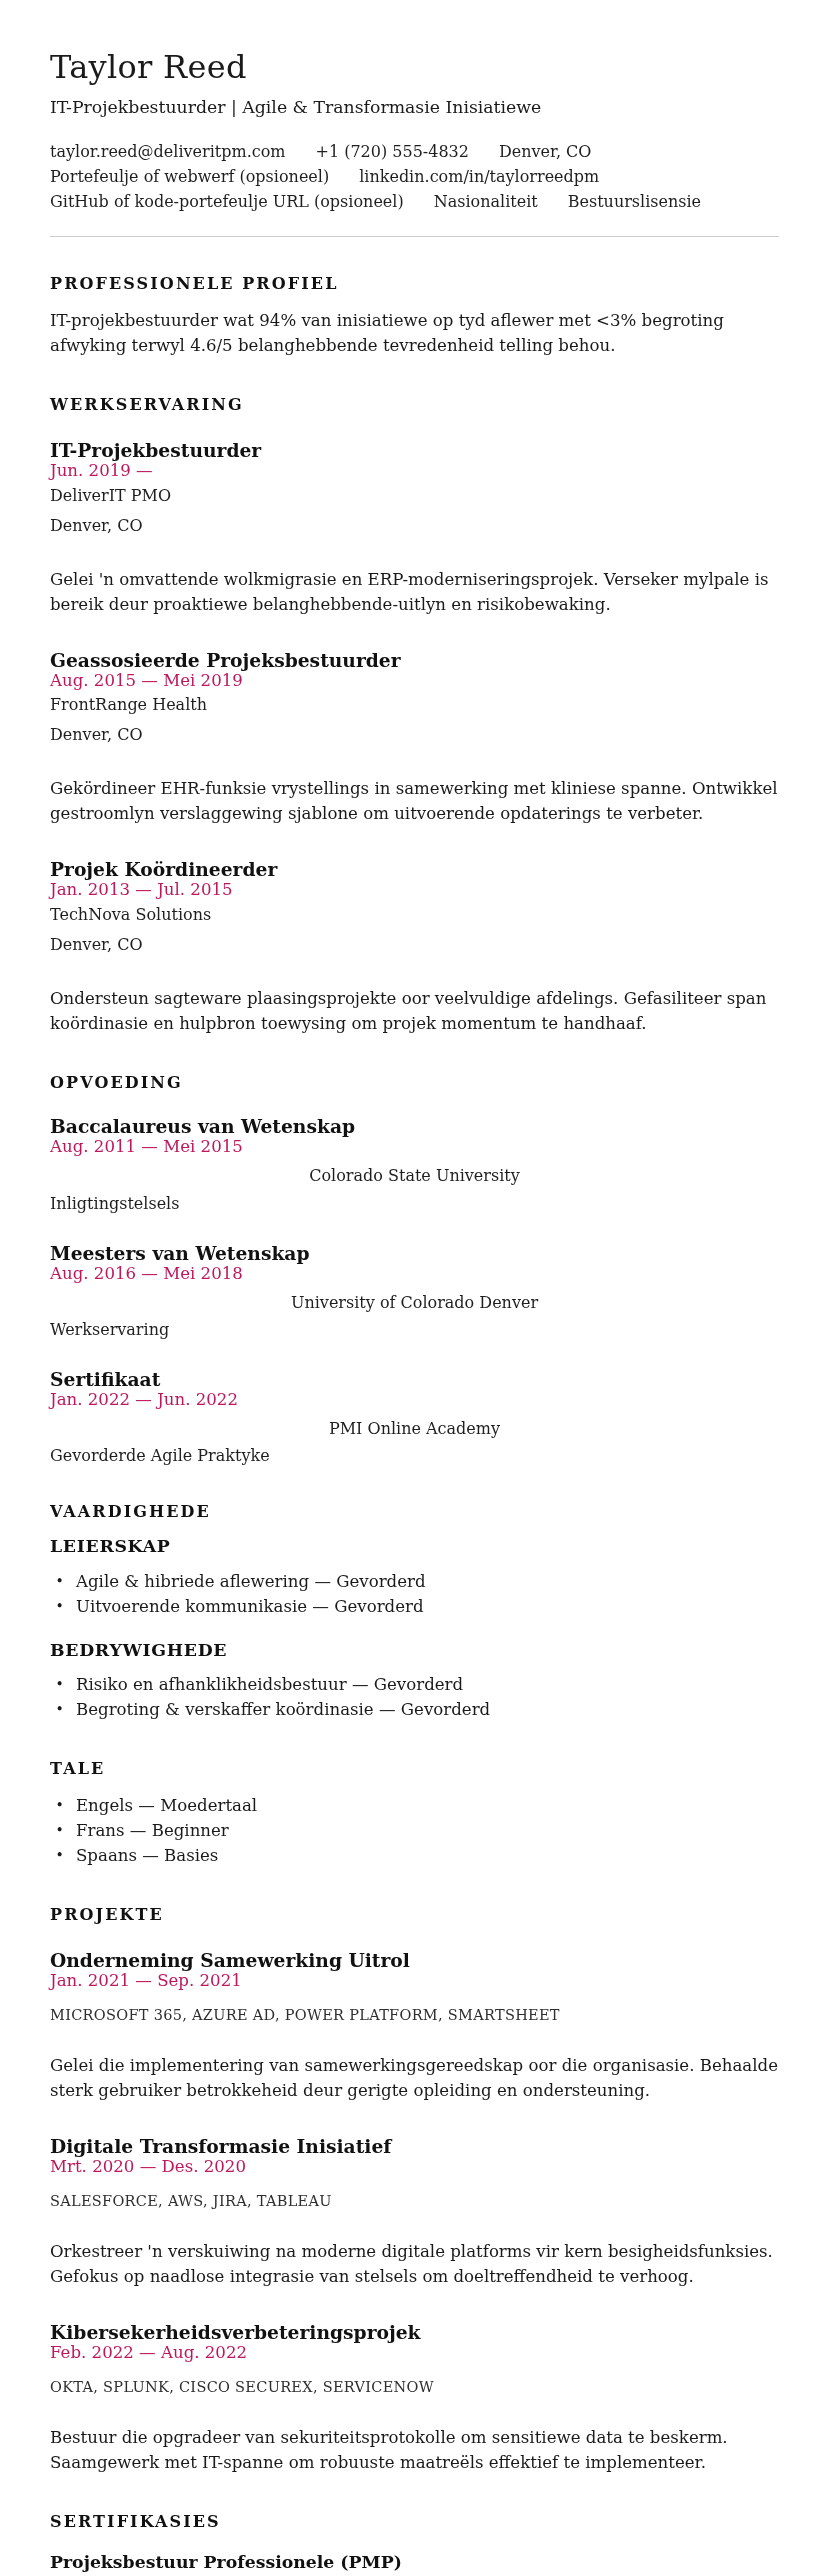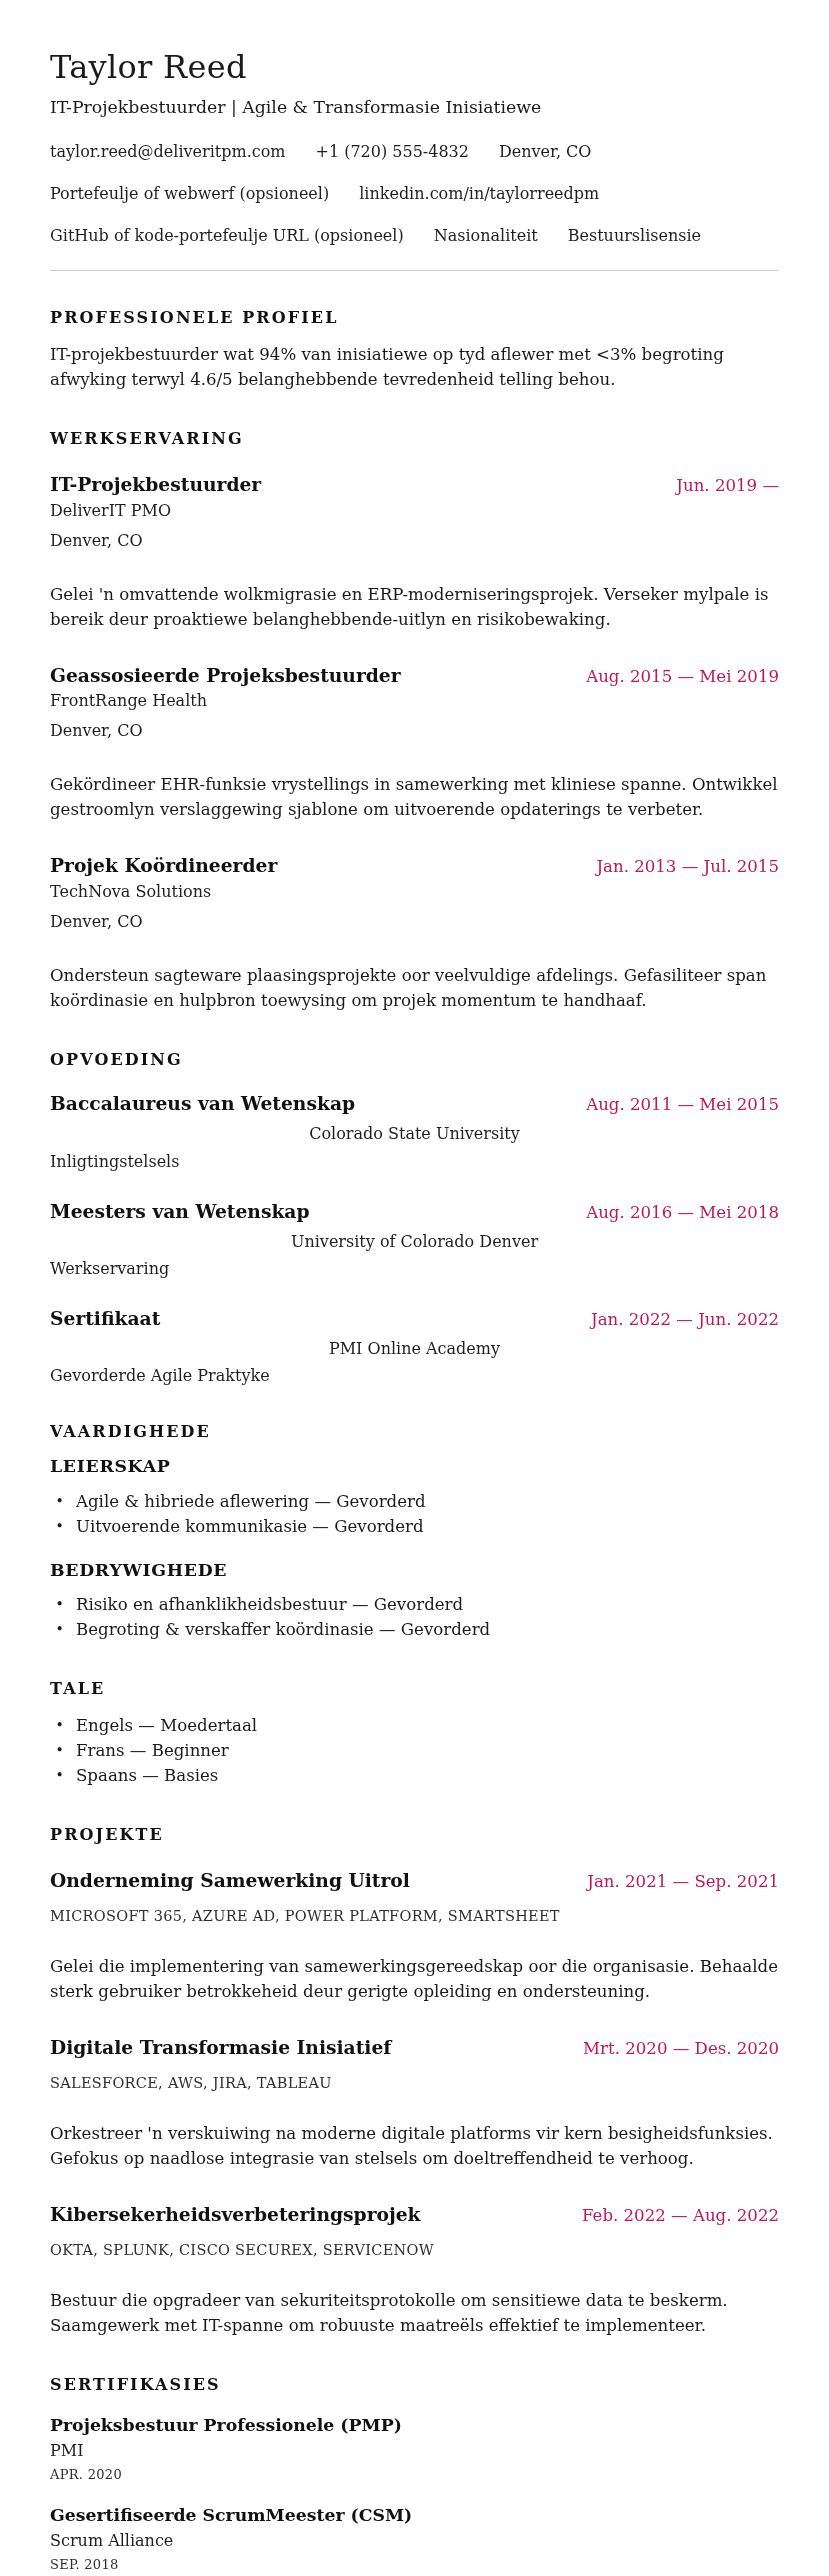--- a/index.html
+++ b/index.html
@@ -34,21 +34,21 @@
   }
   .contact-block { margin-top: 25px; }
   .contact-row {
     display: flex;
     flex-wrap: wrap;
     column-gap: 30px;
     font-size: 16px;
     color: #1f1f1f;
     margin-top: 0;
   }
-  .contact-row + .contact-row { margin-top: 23px; align-items: center; }
+  .contact-row + .contact-row { margin-top: 6px; align-items: center; }
   hr.divider {
     border: none;
     border-top: 1.4px solid #cccccc;
     margin-top: 25px;
   }
 
   
   .section { margin-top: 37px; }
   .section-header {
     font-size: 16px;
@@ -64,21 +64,22 @@
     max-width: 730px;
     color: #1a1a1a;
   }
 
   
   .entry { margin-top: 25px; }
   .entry + .entry { margin-top: 32px; }
   .entry-toprow {
     display: flex;
     justify-content: space-between;
-    align-items: flex-end;
+    align-items: flex-start;
+    flex-direction: column;
   }
   .entry-title {
     font-size: 18.7px;
     font-weight: 700;
     color: #111111;
   }
   .entry-date {
     font-size: 16.6px;
     color: #be185d;
     white-space: nowrap;

